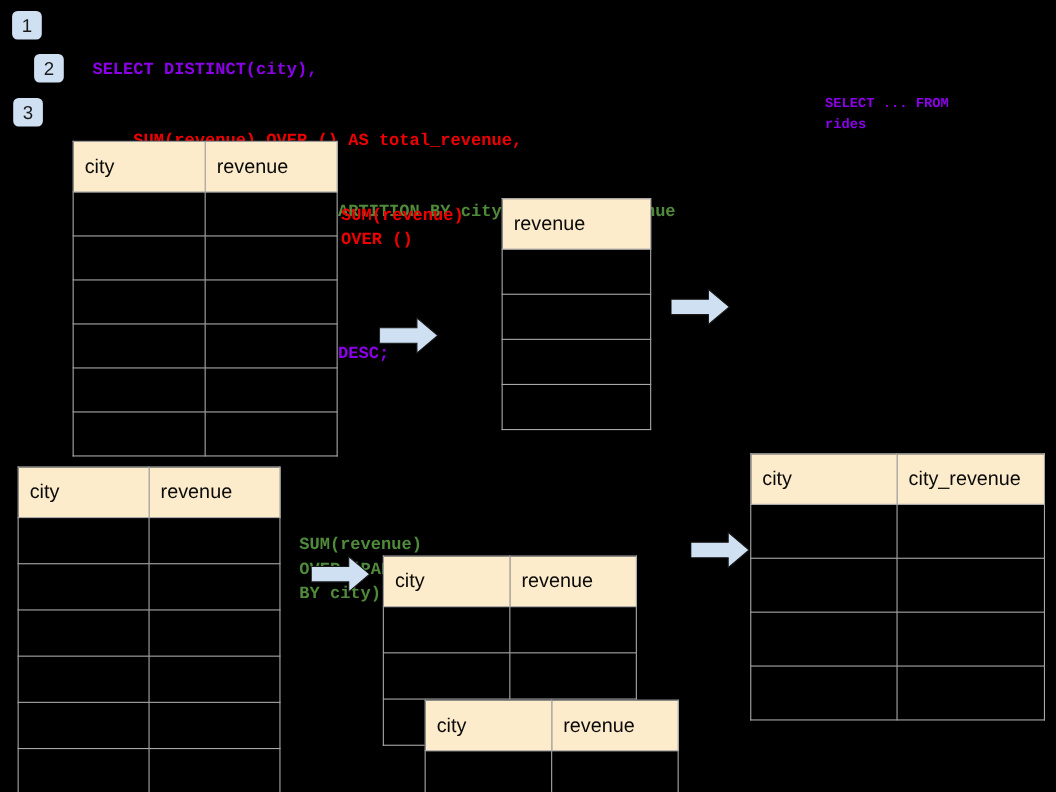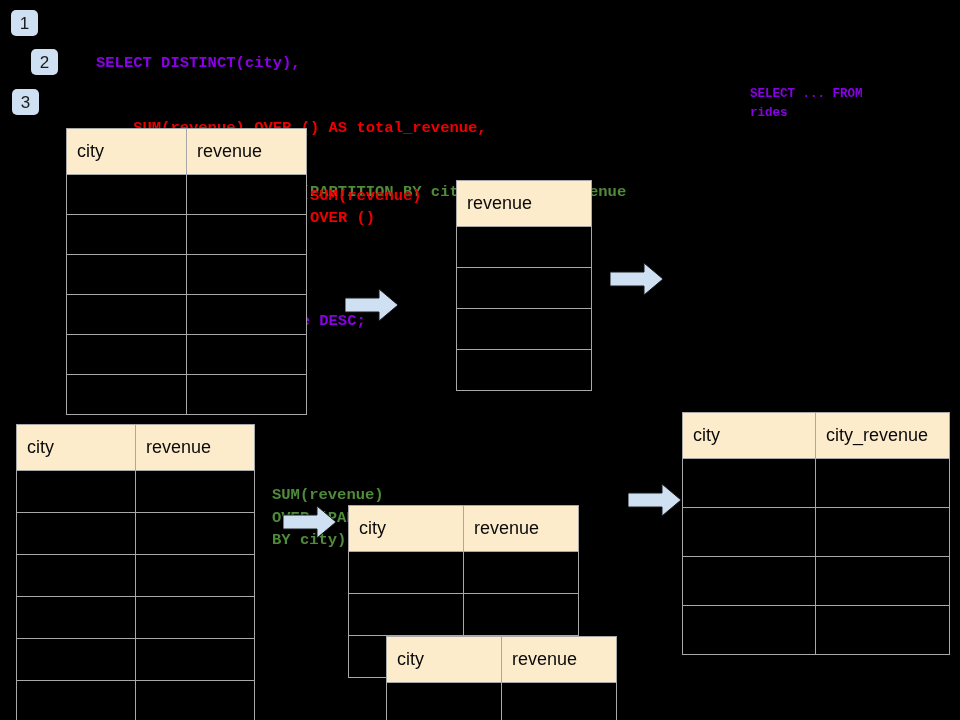--- a/index.html
+++ b/index.html
@@ -31,21 +31,21 @@
     width: 27px;
     height: 26px;
   }
   #badge-1 { left: 11px; top: 10px; }
   #badge-2 { left: 31px; top: 49px; }
   #badge-3 { left: 12px; top: 89px; }
 
   
   .sql {
     position: absolute;
-    left: 96px;
+    left: 84px;
     top: 10px;
     font-family: "Liberation Mono", "DejaVu Sans Mono", monospace;
     font-size: 15.5px;
     line-height: 21.5px;
     white-space: pre;
     font-weight: bold;
     letter-spacing: 0px;
   }
   .sql .l { display: block; }
   .c-purple { color: #8b00e8; }

